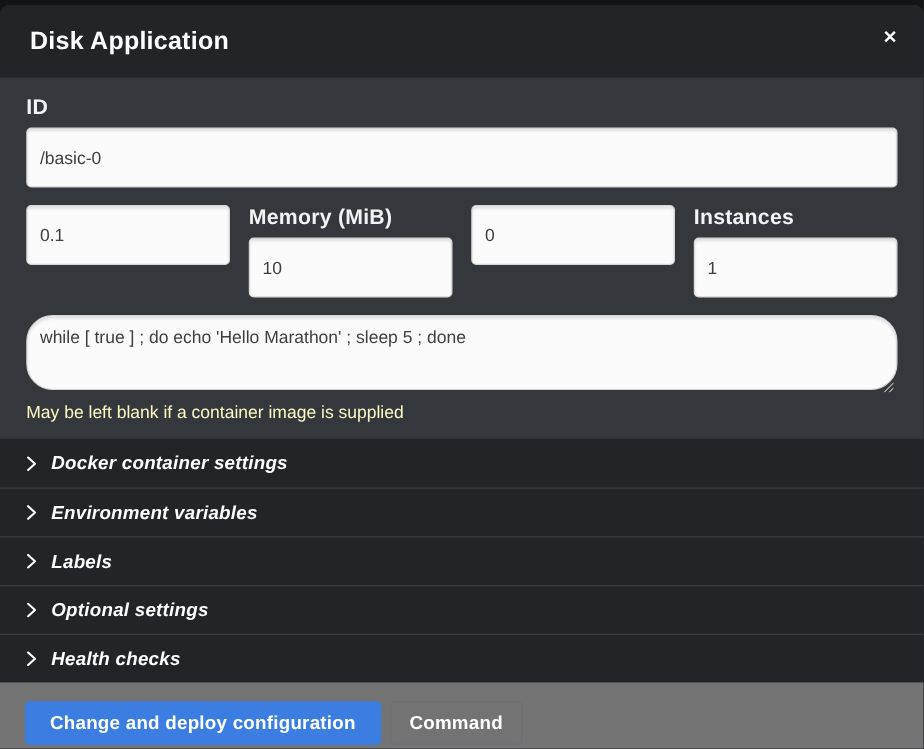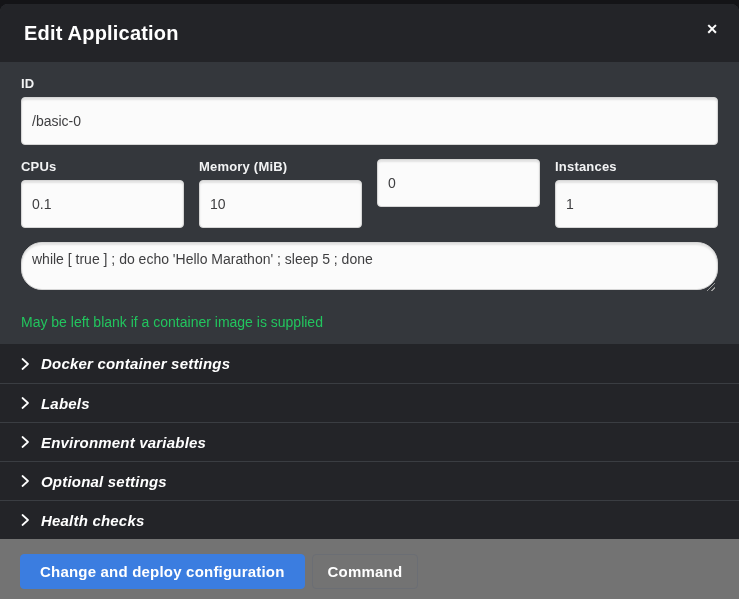--- a/index.html
+++ b/index.html
@@ -49,40 +49,40 @@
     text-align: center;
   }
   
   .modal-body {
     background: #34373c;
     padding: 14px 21px 14px;
   }
   .field-label {
     display: block;
     color: #f2f3f4;
-    font-size: 13px;
+    font-size: 17px;
     font-weight: 700;
     margin-bottom: 6px;
     letter-spacing: 0.2px;
   }
   .text-input, .text-area {
     width: 100%;
     background: #fbfbfb;
     border: 1px solid #d6d6d6;
     border-radius: 4px;
     box-shadow: inset 0 2px 2px rgba(0,0,0,0.10);
     color: #3e3e40;
     font-family: "Liberation Sans", sans-serif;
     font-size: 14px;
     padding: 7px 10px;
     height: 48px;
     outline: none;
   }
   .text-area {
-    height: 48px;
+    height: 60px;
     resize: none;
     line-height: 1.3;
     border-radius: 21px;
   }
   .textarea-wrap { position: relative; }
   .resize-grip {
     position: absolute;
     right: 3px; bottom: 3px;
     width: 10px; height: 10px;
     background: repeating-linear-gradient(-45deg, transparent, transparent 2px, #9a9a9a 2px, #9a9a9a 3px);
@@ -90,23 +90,23 @@
     pointer-events: none;
   }
   .form-group { margin-bottom: 14px; }
   .form-row {
     display: grid;
     grid-template-columns: repeat(4, 1fr);
     gap: 15px;
     margin-bottom: 14px;
   }
   .help-text {
-    color: #22c55e;
+    color: #fef9c3;
     font-size: 14px;
-    margin-top: 20px;
+    margin-top: 4px;
   }
   
   .accordion {
     background: #232428;
     flex: 0 0 auto;
   }
   .accordion-row {
     height: 39px;
     display: flex;
     align-items: center;
@@ -153,34 +153,33 @@
     color: #ffffff;
     padding: 0 15px;
   }
 </style>
 </head>
 <body>
 
 <div class="modal">
 
   <div class="modal-header">
-    <span class="modal-title">Edit Application</span>
+    <span class="modal-title">Disk Application</span>
     <button class="close-btn">✕</button>
   </div>
 
   <div class="modal-body">
 
     <div class="form-group">
       <label class="field-label">ID</label>
       <input class="text-input" type="text" value="/basic-0" style="">
     </div>
 
     <div class="form-row">
       <div>
-        <label class="field-label">CPUs</label>
         <input class="text-input" type="text" value="0.1" style="">
       </div>
       <div>
         <label class="field-label">Memory (MiB)</label>
         <input class="text-input" type="text" value="10" style="">
       </div>
       <div>
         <input class="text-input" type="text" value="0" style="">
       </div>
       <div>
@@ -209,30 +208,30 @@
       </span>
       <span class="accordion-label">Docker container settings</span>
     </div>
 
     <div class="accordion-row">
       <span class="chev">
         <svg width="9" height="12" viewBox="0 0 9 12">
             <path d="M1.5 1 L7 6 L1.5 11" stroke="#ffffff" stroke-width="1.7" fill="none" stroke-linecap="round" stroke-linejoin="round"></path>
           </svg>
       </span>
+      <span class="accordion-label">Environment variables</span>
+    </div>
+
+    <div class="accordion-row">
+      <span class="chev">
+        <svg width="9" height="12" viewBox="0 0 9 12">
+            <path d="M1.5 1 L7 6 L1.5 11" stroke="#ffffff" stroke-width="1.7" fill="none" stroke-linecap="round" stroke-linejoin="round"></path>
+          </svg>
+      </span>
       <span class="accordion-label">Labels</span>
-    </div>
-
-    <div class="accordion-row">
-      <span class="chev">
-        <svg width="9" height="12" viewBox="0 0 9 12">
-            <path d="M1.5 1 L7 6 L1.5 11" stroke="#ffffff" stroke-width="1.7" fill="none" stroke-linecap="round" stroke-linejoin="round"></path>
-          </svg>
-      </span>
-      <span class="accordion-label">Environment variables</span>
     </div>
 
     <div class="accordion-row">
       <span class="chev">
         <svg width="9" height="12" viewBox="0 0 9 12">
             <path d="M1.5 1 L7 6 L1.5 11" stroke="#ffffff" stroke-width="1.7" fill="none" stroke-linecap="round" stroke-linejoin="round"></path>
           </svg>
       </span>
       <span class="accordion-label">Optional settings</span>
     </div>

